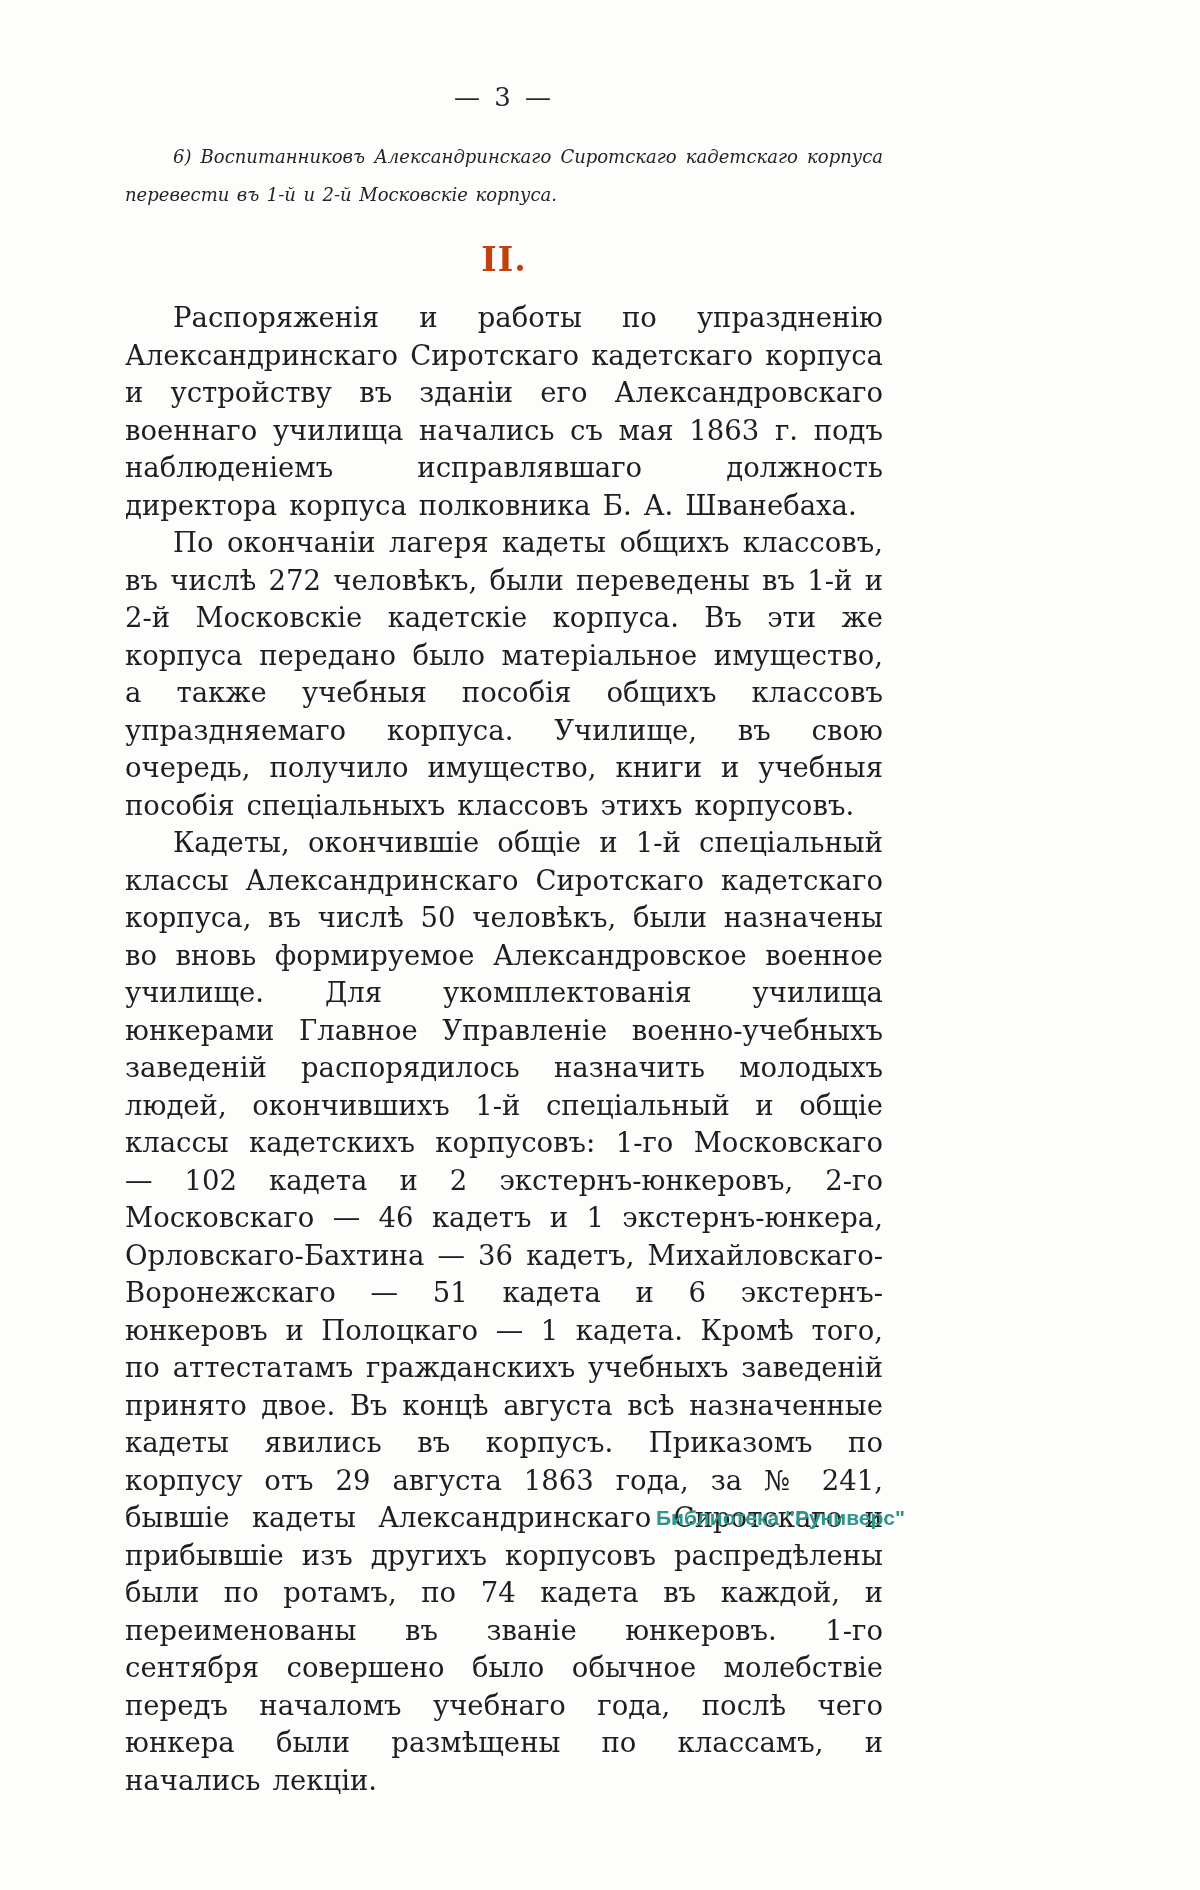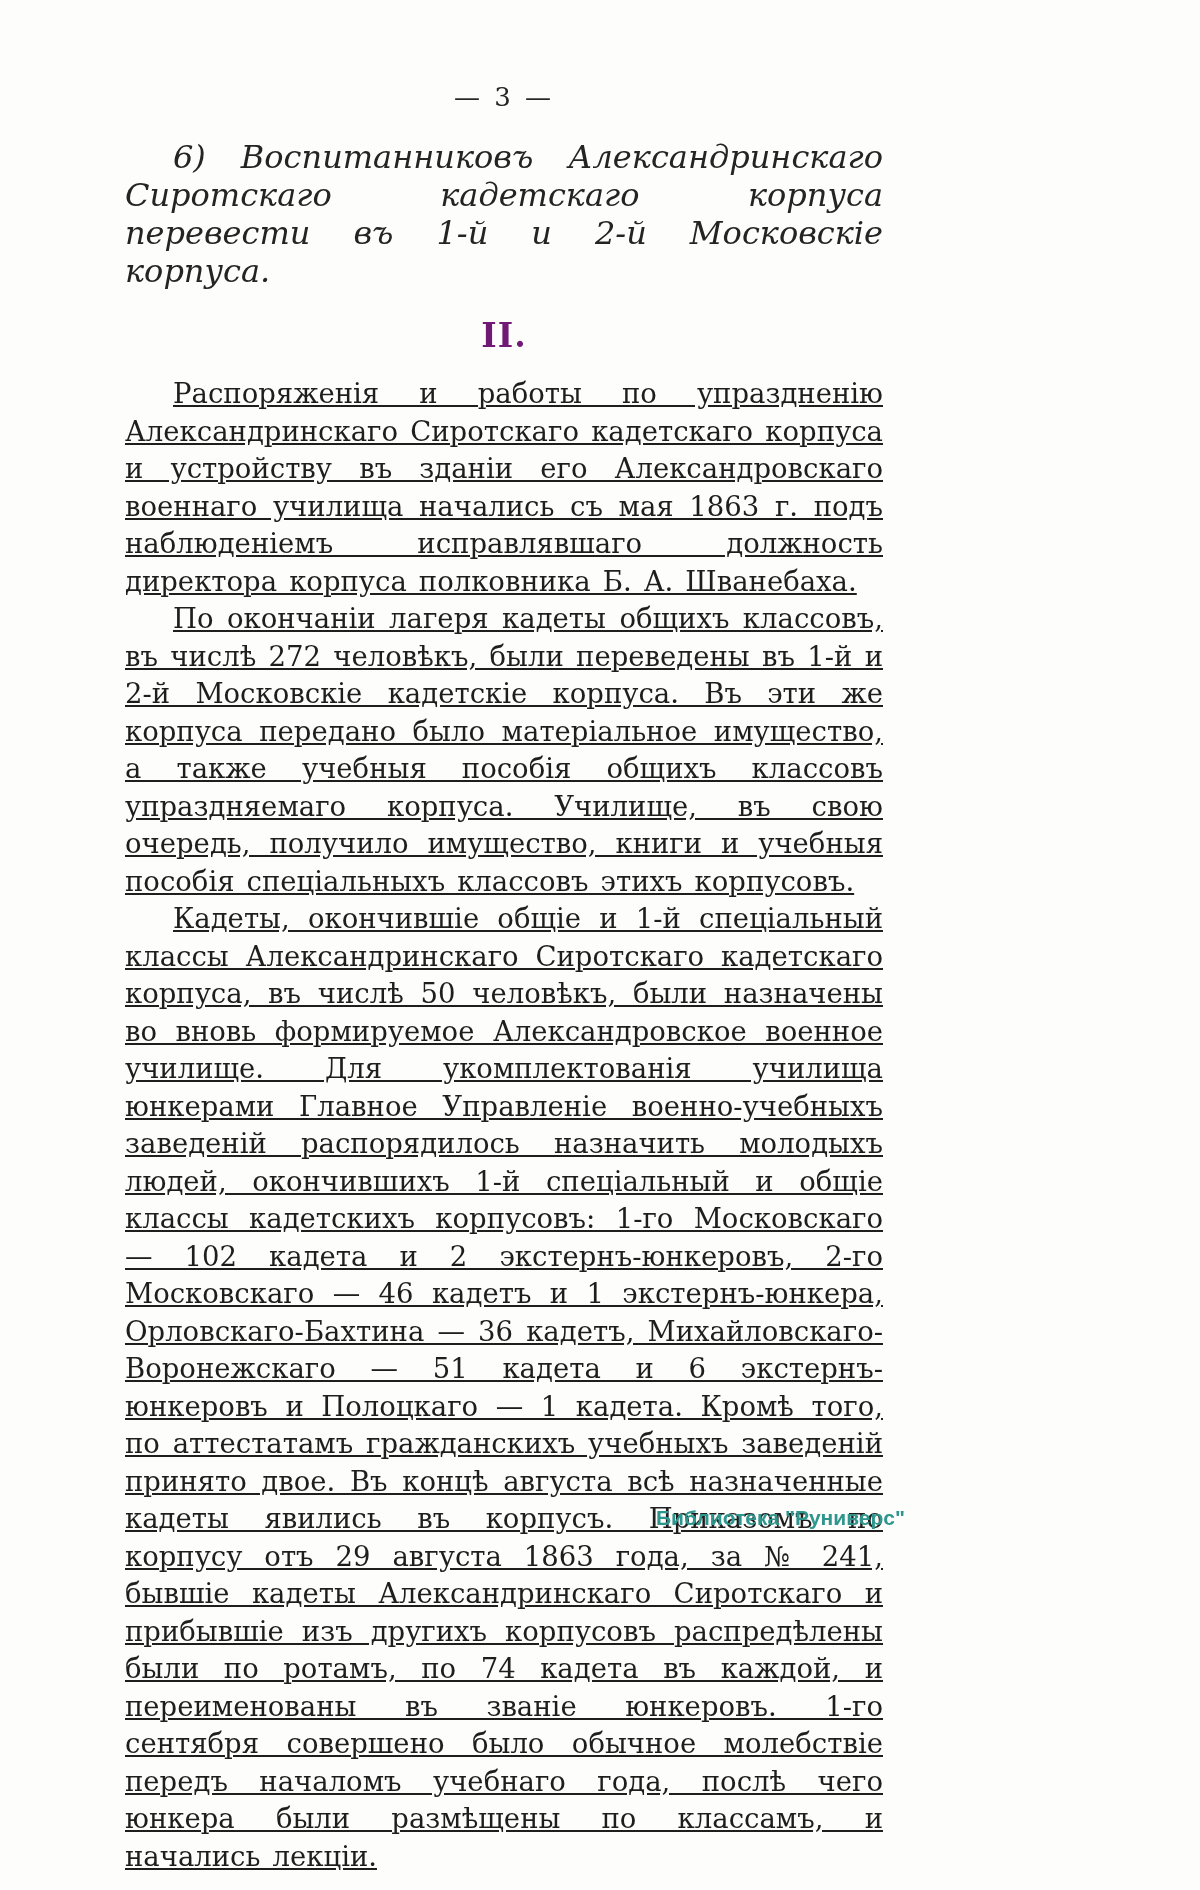--- a/index.html
+++ b/index.html
@@ -25,46 +25,45 @@
   }
   .page-number {
     text-align: center;
     font-size: 26px;
     letter-spacing: 3px;
     margin-bottom: 26px;
     color: #262626;
   }
   .italic-item {
     font-style: italic;
-    font-size: 32px;
+    font-size: 18px;
     line-height: 38px;
     text-align: justify;
     text-align-last: left;
     text-indent: 48px;
     word-spacing: 0.10em;
     margin: 0;
     color: #242424;
   }
   .section-heading {
     text-align: center;
     font-size: 33px;
     font-weight: bold;
     letter-spacing: 1px;
     margin: 26px 0 20px 0;
-    color: #701a75;
+    color: #c2410c;
   }
   .para {
     font-size: 27.5px;
     line-height: 37.5px;
     text-align: justify;
     text-align-last: left;
     text-indent: 48px;
     word-spacing: 0.12em;
     margin: 0;
-    text-decoration: underline;
   }
   .watermark {
     position: absolute;
     top: 1506px;
     right: 295px;
     font-family: "Liberation Sans", "DejaVu Sans", sans-serif;
     font-size: 21px;
     font-weight: bold;
     color: var(--watermark-color, #2e968c);
   }

